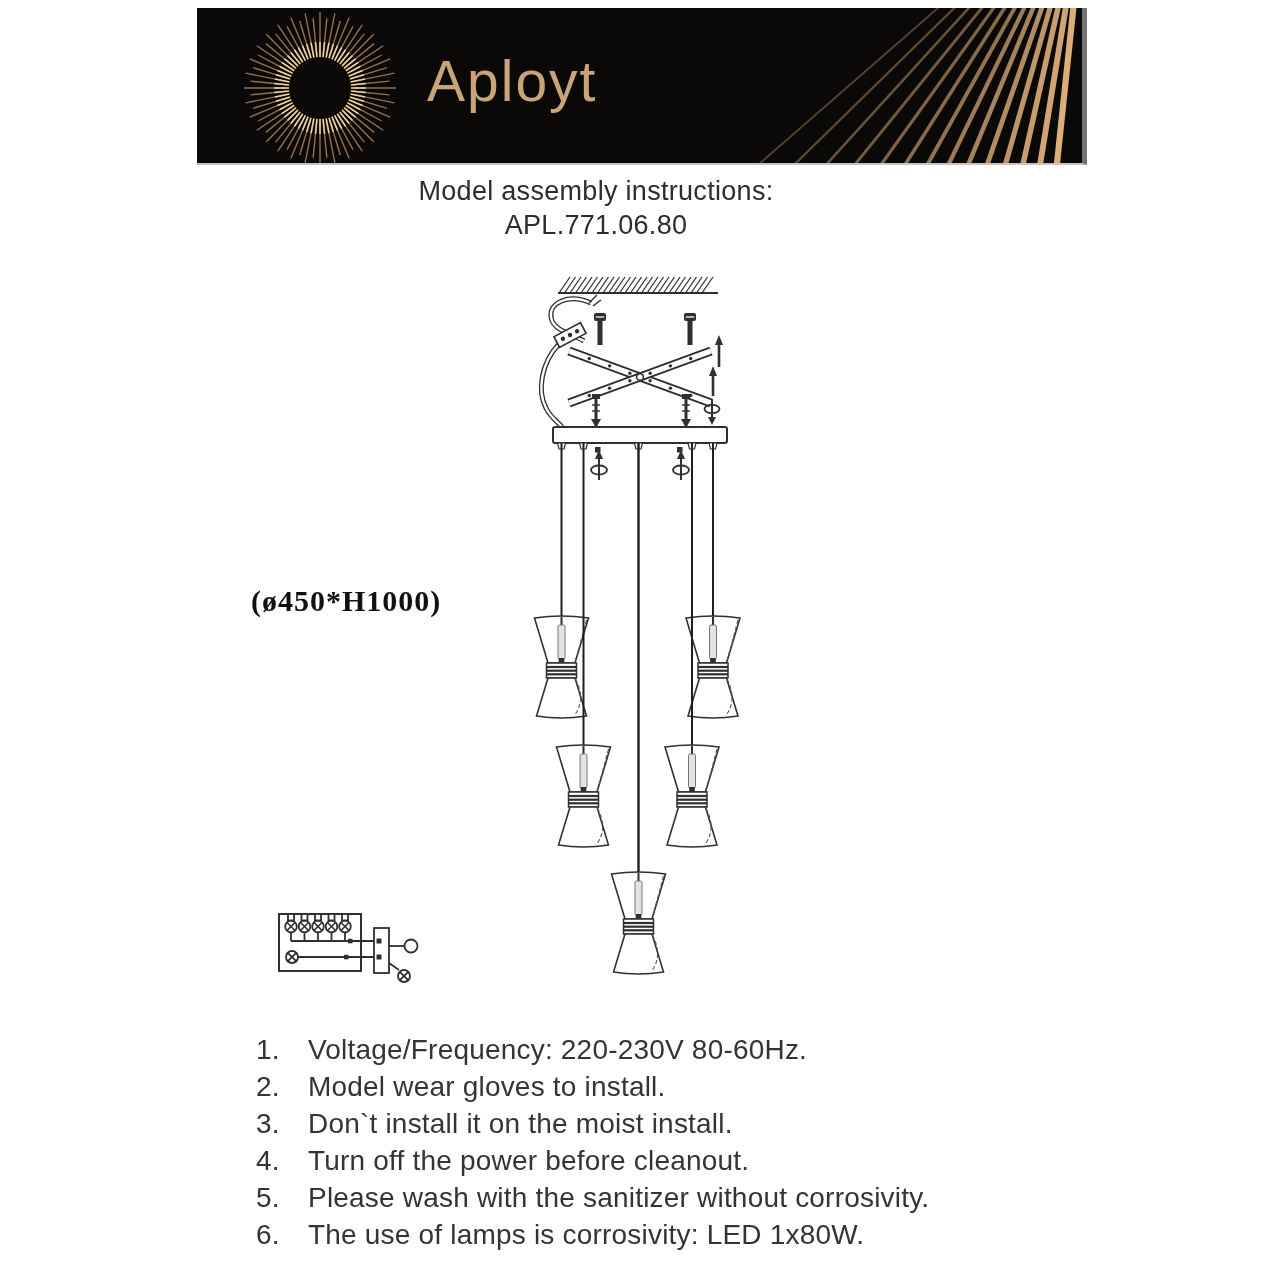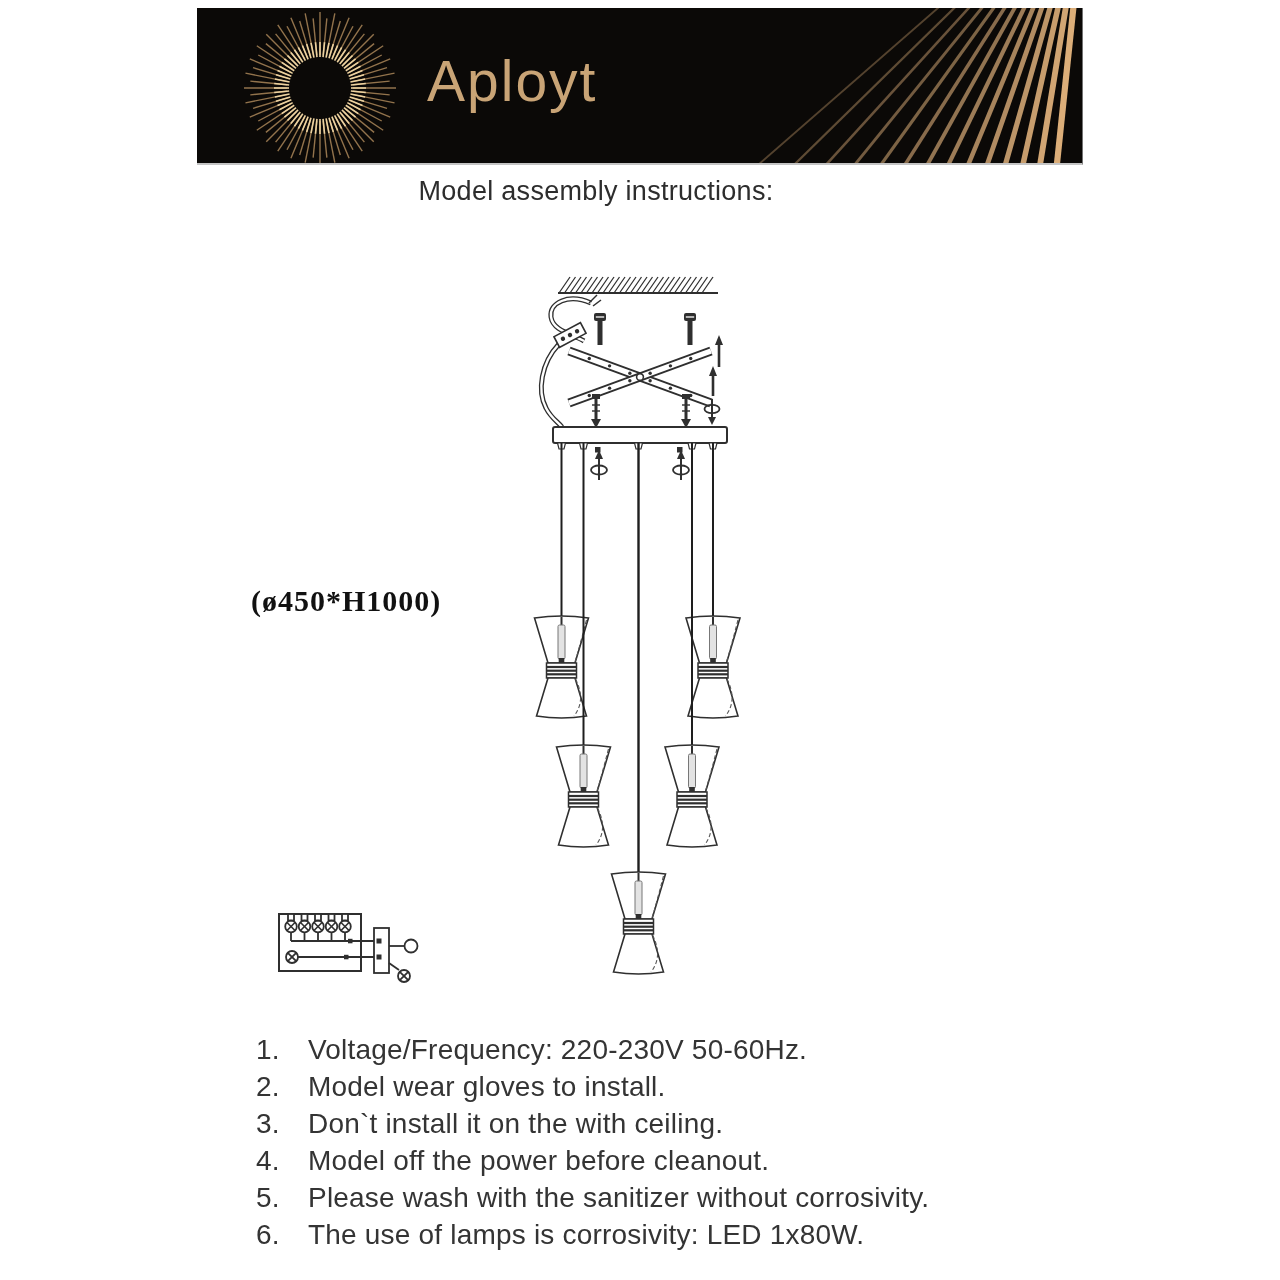--- a/index.html
+++ b/index.html
@@ -7,21 +7,21 @@
     --ink:#2f2f2f;
   }
   html,body{margin:0;padding:0;background:#ffffff;}
   .page{
     position:relative;width:1280px;height:1280px;background:#ffffff;
     font-family:"Liberation Sans",sans-serif;color:var(--ink);overflow:hidden;
   }
   
   .banner{
     position:absolute;left:197px;top:8px;width:885px;height:155px;
-    background:#0b0907;border-bottom:2px solid #c4c4c4;border-right:1px solid #737373;
+    background:#0b0907;border-bottom:2px solid #c4c4c4;border-right:5px solid #737373;
   }
   .banner svg{position:absolute;left:0;top:0;width:885px;height:155px;display:block;}
   .brand-name{
     position:absolute;left:230px;top:40px;
     font-size:57px;font-weight:300;letter-spacing:2px;color:var(--gold);
     font-family:"Liberation Sans",sans-serif;
   }
   
   .title-block{
     position:absolute;left:0;top:174px;width:1192px;text-align:center;
@@ -195,20 +195,21 @@
           <line x1="829.4288737841204" y1="-63.43320145192514" x2="82.38498378827194" y2="757.5573139743315" stroke="#dcae79" stroke-width="2.57" stroke-opacity="0.44999999999999996"></line>
           <line x1="825.6974588330477" y1="-67.03029935379709" x2="32.632784440636215" y2="709.5960086160388" stroke="#dcae79" stroke-width="2.24" stroke-opacity="0.3999999999999999"></line>
           <line x1="822.1792946928526" y1="-70.83622787853139" x2="-14.27607076196557" y2="658.8502949529149" stroke="#dcae79" stroke-width="1.9100000000000001" stroke-opacity="0.35"></line>
         </g>
     </svg>
     <div class="brand-name">Aployt</div>
   </header>
 
   <div class="title-block">
     <div>Model assembly instructions:</div>
+    <div>APL.771.06.80</div>
   </div>
 
   <div class="dimension-label">(ø450*H1000)</div>
 
   <svg class="drawing" viewBox="240 250 540 760" aria-hidden="true">
     <defs>
       <g id="shade-proto">
         <path d="M -27 1 Q 0 -3 27 1 L 13.5 46 L -13.5 46 Z" fill="#ffffff" stroke="#2f2f2f" stroke-width="1.6"></path>
         <path d="M 25 3 C 20.5 20 17 34 13.5 45" fill="none" stroke="#555" stroke-width="1.1" stroke-dasharray="4 2.5"></path>
         <line x1="0" y1="0" x2="0" y2="8" stroke="#2f2f2f" stroke-width="2"></line>
@@ -429,33 +430,33 @@
         <circle cx="404" cy="976" r="6"></circle>
         <line x1="399.8" y1="971.8" x2="408.2" y2="980.2"></line>
         <line x1="399.8" y1="980.2" x2="408.2" y2="971.8"></line>
       </g>
     </g>
   </svg>
 
   <ol class="instructions">
     <li>
         <span class="num">1.</span>
-        <span>Voltage/Frequency: 220-230V 50-60Hz.</span>
+        <span>Voltage/Frequency: 220-230V 80-60Hz.</span>
       </li>
     <li>
         <span class="num">2.</span>
         <span>Model wear gloves to install.</span>
       </li>
     <li>
         <span class="num">3.</span>
-        <span>Don`t install it on the with ceiling.</span>
+        <span>Don`t install it on the moist install.</span>
       </li>
     <li>
         <span class="num">4.</span>
-        <span>Model off the power before cleanout.</span>
+        <span>Turn off the power before cleanout.</span>
       </li>
     <li>
         <span class="num">5.</span>
         <span>Please wash with the sanitizer without corrosivity.</span>
       </li>
     <li>
         <span class="num">6.</span>
         <span>The use of lamps is corrosivity: LED 1x80W.</span>
       </li>
   </ol>

